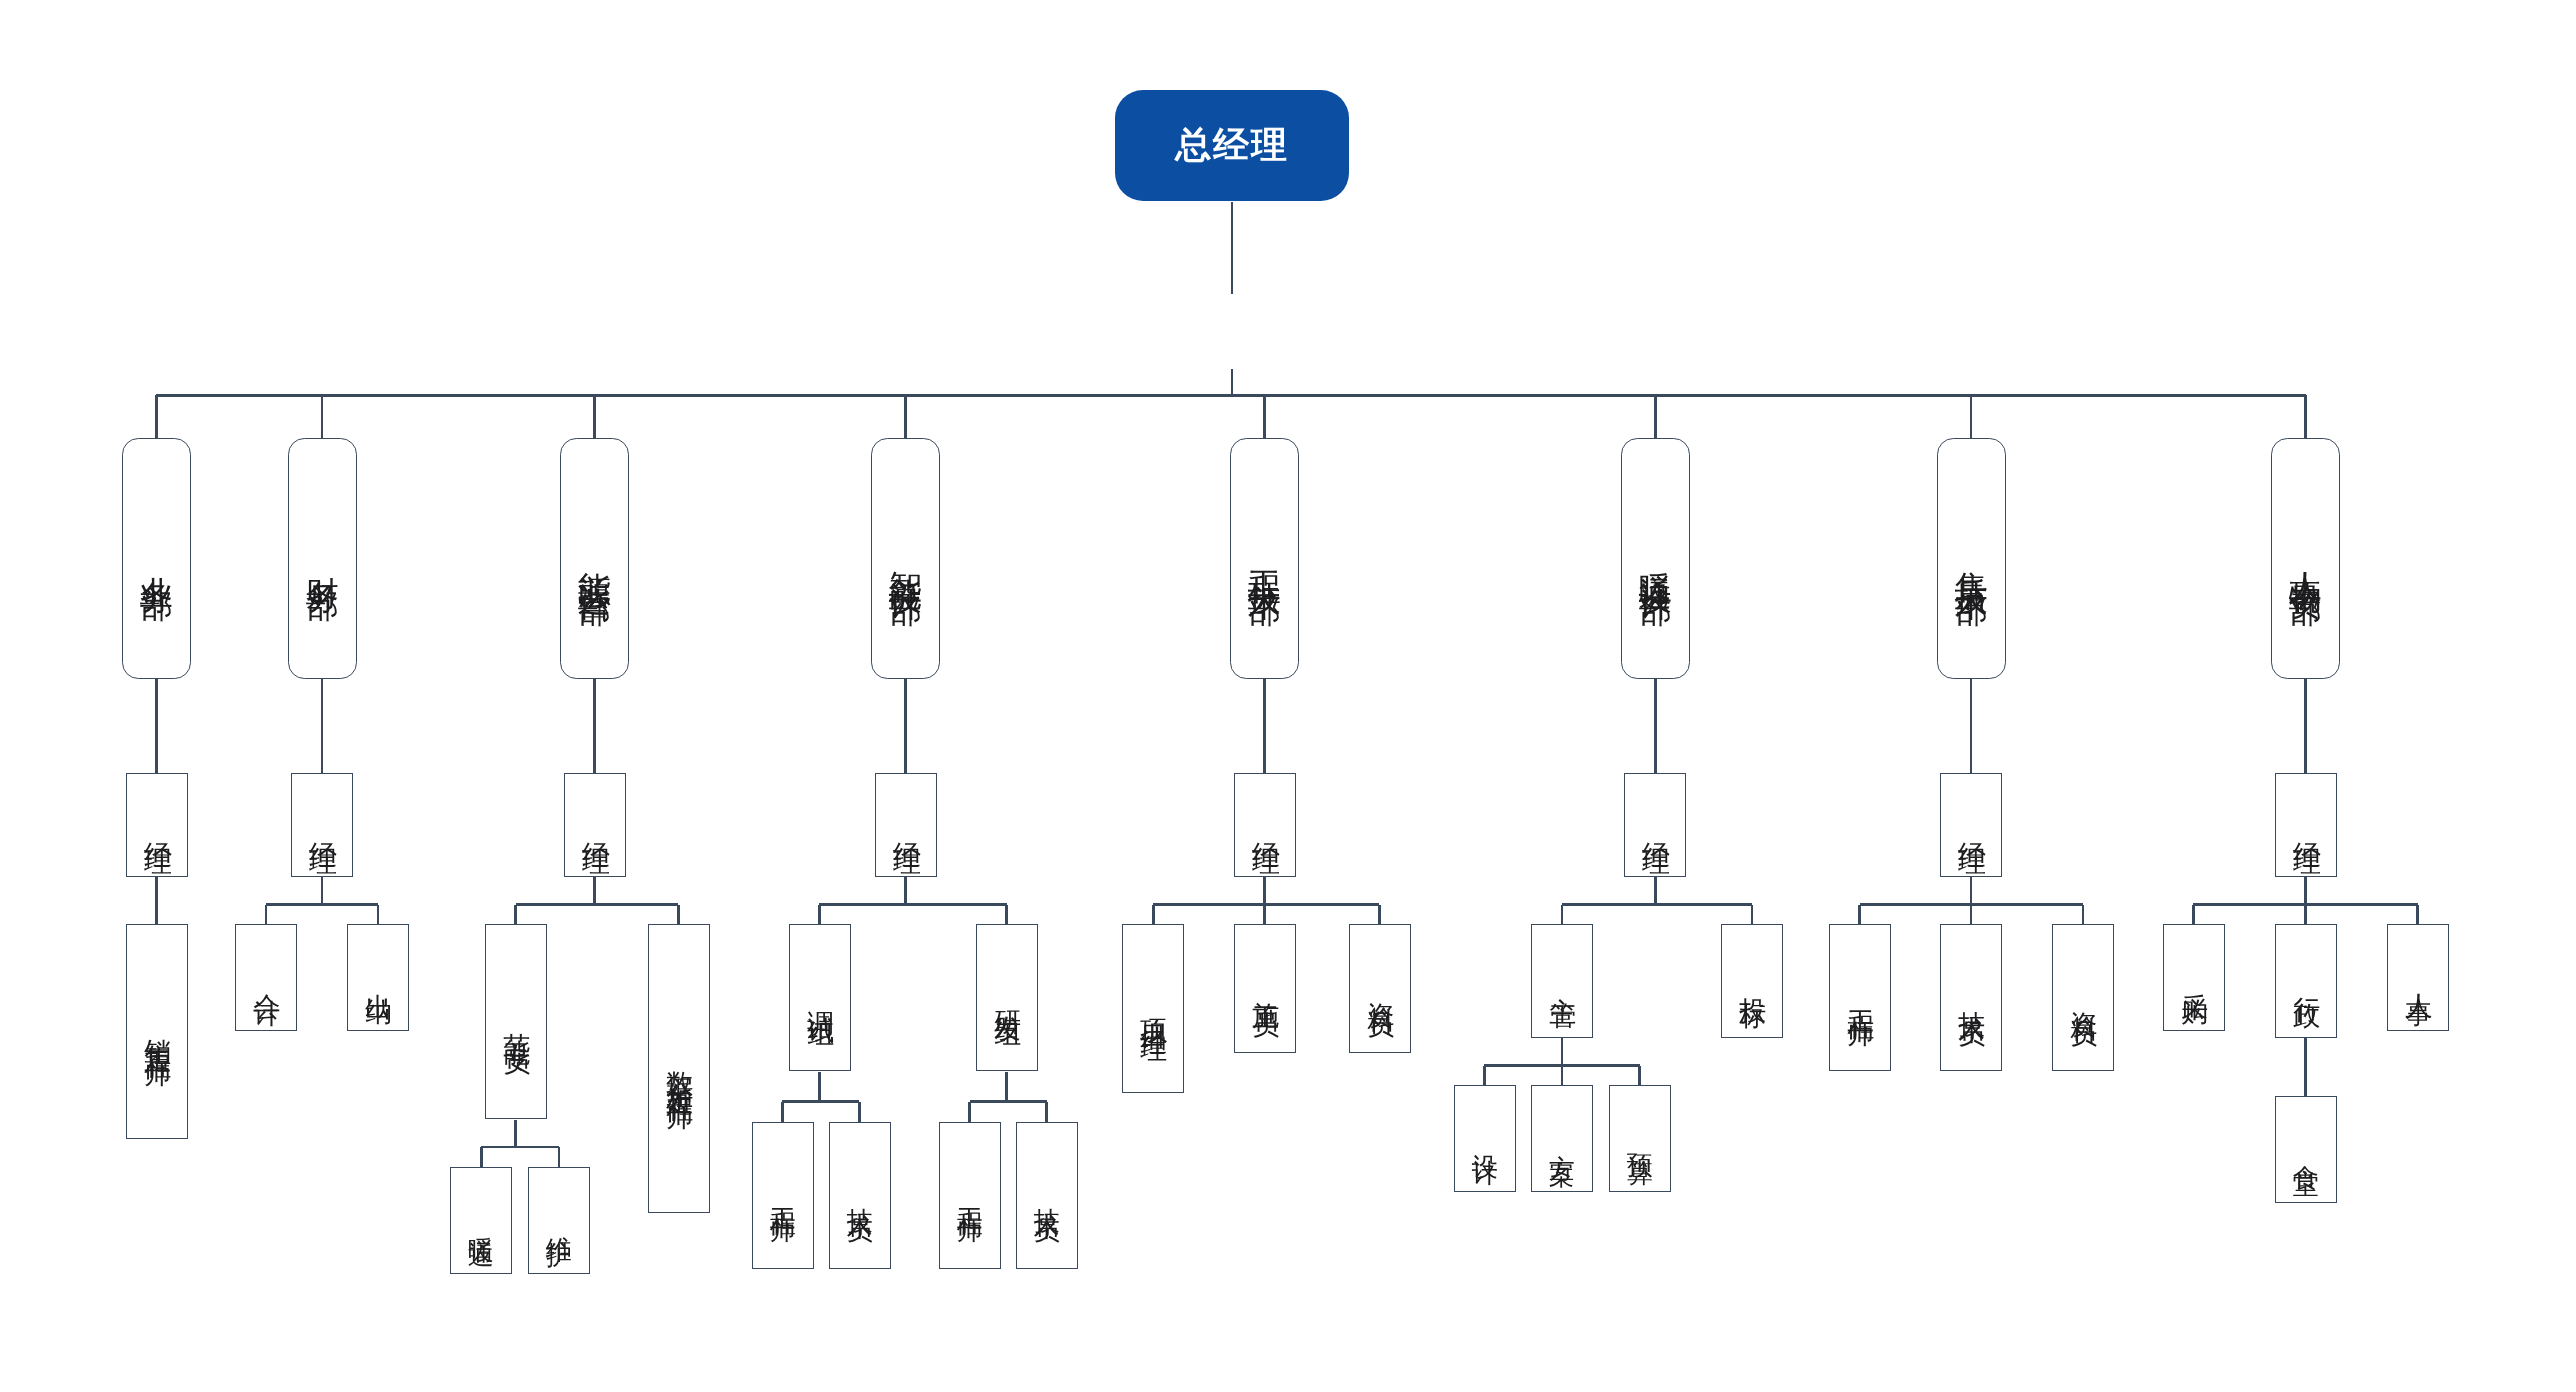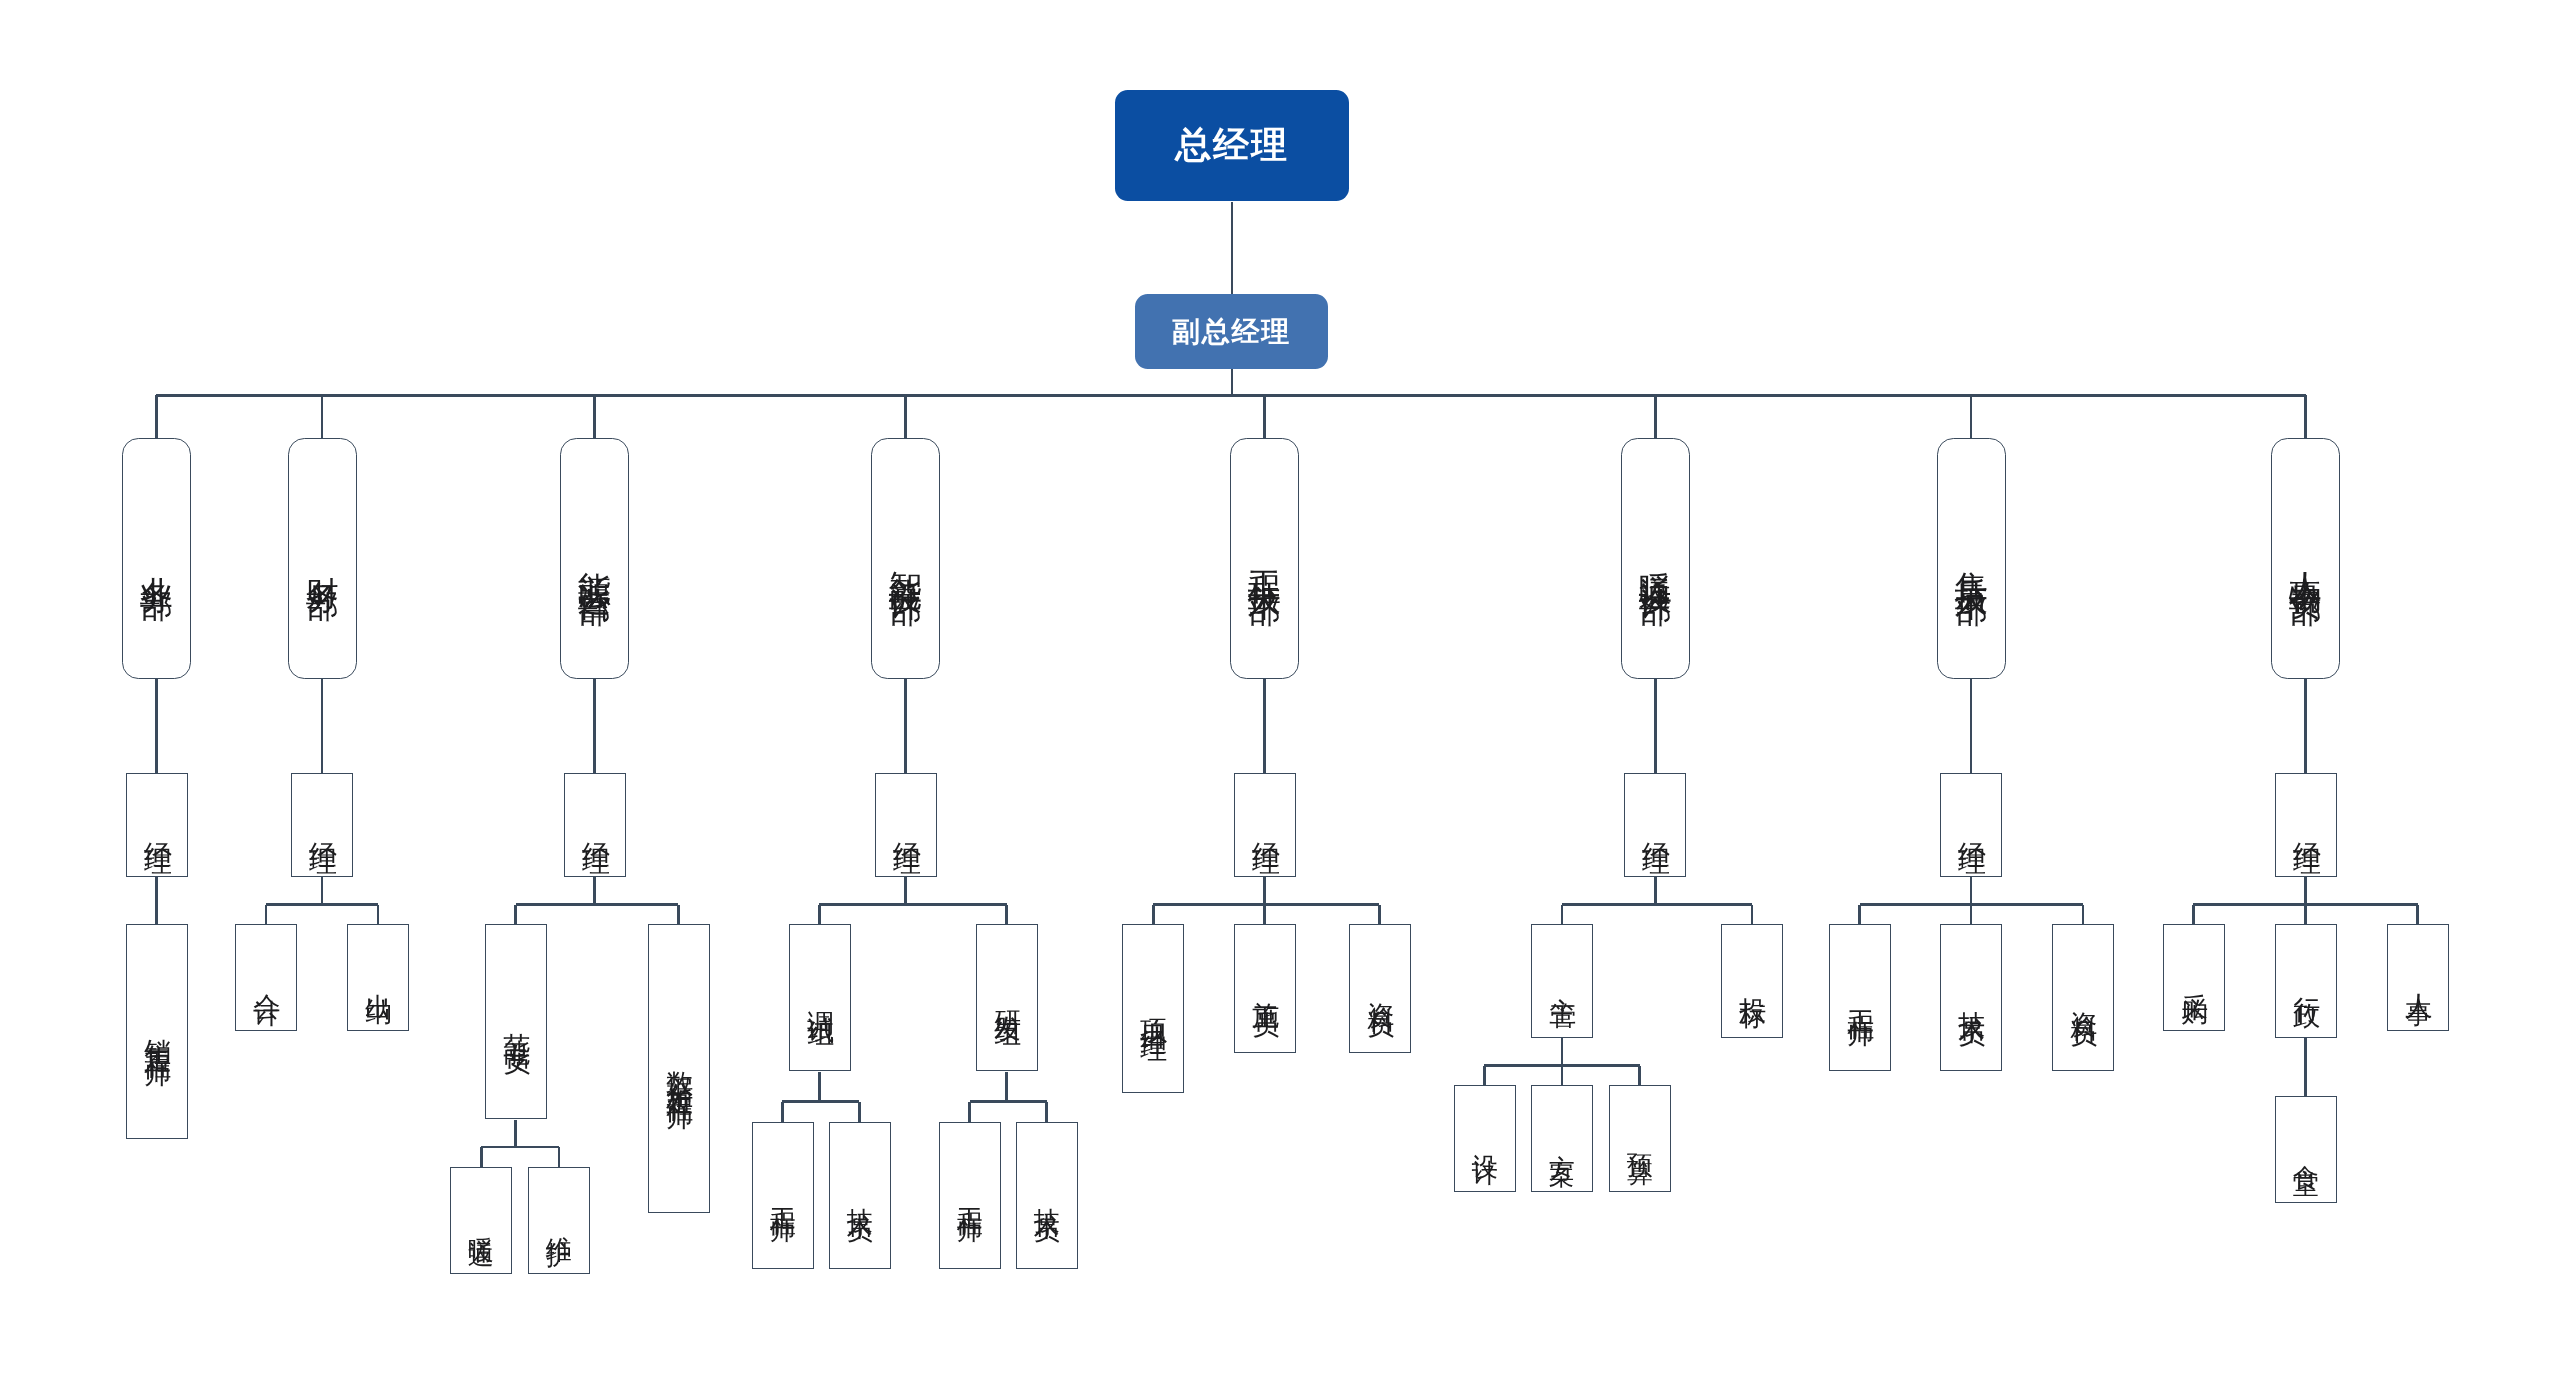--- a/index.html
+++ b/index.html
@@ -4,21 +4,21 @@
 <style>
   html,body{margin:0;padding:0;background:#ffffff;}
   body{font-family:"Liberation Sans","DejaVu Sans",sans-serif;}
   #stage{position:relative;width:2576px;height:1393px;background:#ffffff;overflow:hidden;}
   #wires{position:absolute;left:0;top:0;width:2576px;height:1393px;pointer-events:none;}
 
   .node{position:absolute;box-sizing:border-box;display:flex;align-items:center;justify-content:center;text-align:center;}
 
   
   .exec{border-radius:12.7px;color:#ffffff;font-weight:bold;letter-spacing:1.8px;}
-  .exec.lvl0{background:#0B4EA2;font-size:36px;}
+  .exec.lvl0{background:#0B4EA2;font-size:36px;border-radius:28px;}
   .exec.lvl1{background:#4272B0;font-size:28px;}
 
   
   .box{background:#ffffff;border:1.8px solid #3A4A5C;color:#1d1d1f;}
   .box.dept{border-radius:16.3px;}
   .box.plain{border-radius:0px;}
 
   
   .vtext{writing-mode:vertical-rl;text-orientation:upright;line-height:1.32;letter-spacing:5.4px;white-space:nowrap;}
   .t-dept{font-size:33px;}
@@ -120,23 +120,20 @@
       <line x1="2673" y1="1000" x2="2673" y2="1022"></line>
 
       <line x1="2549" y1="1148" x2="2549" y2="1212"></line>
     </g>
   </svg>
 
   <div class="node exec lvl0" style="left:1115px;top:90px;width:234px;height:111px;">
     <span>总经理</span>
   </div>
 
-  <div class="node exec lvl1" style="left:1135px;top:294px;width:193px;height:75px;">
-    <span>副总经理</span>
-  </div>
 
   <div class="node box dept" style="left:122px;top:438px;width:69px;height:241px;">
     <span class="vtext t-dept">业务部</span>
   </div>
   <div class="node box dept" style="left:288px;top:438px;width:69px;height:241px;">
     <span class="vtext t-dept">财务部</span>
   </div>
   <div class="node box dept" style="left:560px;top:438px;width:69px;height:241px;">
     <span class="vtext t-dept">能源运营部</span>
   </div>

